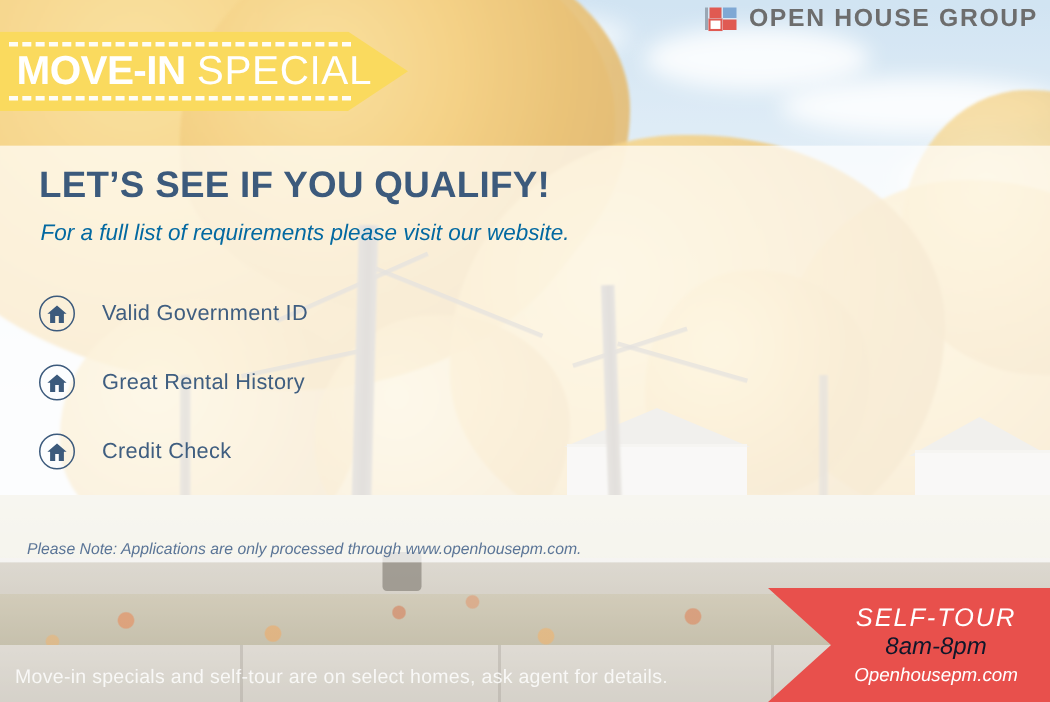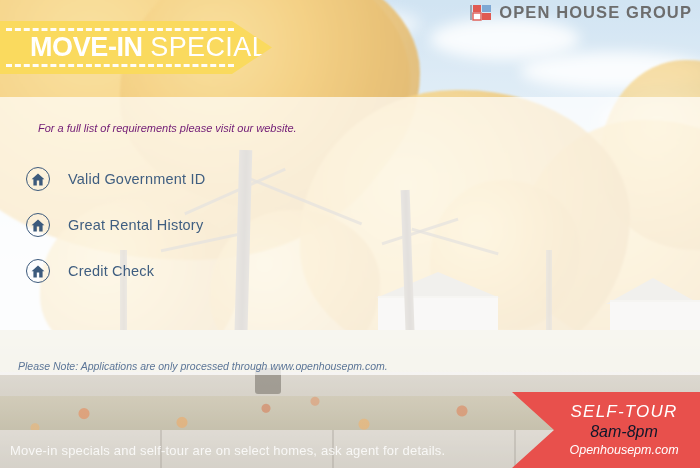--- a/index.html
+++ b/index.html
@@ -194,21 +194,20 @@
     position: absolute;
     left: 0;
     top: 21px;
     width: 272px;
     height: 53px;
     background: #fada5e;
     z-index: 30;
     clip-path: polygon(0 0, 232px 0, 272px 50%, 232px 100%, 0 100%);
     display: flex;
     align-items: center;
-    padding-left: 19px;
   }
   .banner-stitch {
     position: absolute;
     left: 6px;
     width: 228px;
     height: 0;
     border-top: 3px dashed #ffffff;
     opacity: .95;
   }
   .stitch-top    { top: 7px; }
@@ -234,24 +233,24 @@
     z-index: 20;
   }
   .headline {
     font-size: 24.5px;
     font-weight: bold;
     letter-spacing: 0.2px;
     color: #3c5a7c;
     margin: 0 0 9px 0;
   }
   .subhead {
-    font-size: 11px;
+    font-size: 15px;
     font-style: italic;
-    color: #701a75;
-    margin: 12px;
+    color: #0369a1;
+    margin: 1px;
   }
   .req-list {
     list-style: none;
     margin: 22px 0 0 0;
     padding: 0;
   }
   .req-item {
     display: flex;
     align-items: center;
     height: 46px;
@@ -401,20 +400,21 @@
 
   <div class="banner">
     <span class="banner-stitch stitch-top"></span>
     <span class="banner-stitch stitch-bottom"></span>
     <div class="banner-text">
       <span class="bt-bold">MOVE-IN</span><span>&nbsp;</span><span class="bt-light">SPECIAL</span>
     </div>
   </div>
 
   <div class="content">
+    <h1 class="headline">LET’S SEE IF YOU QUALIFY!</h1>
     <p class="subhead">For a full list of requirements please visit our website.</p>
 
     <ul class="req-list">
       <li class="req-item">
         <span class="req-icon">
           <svg width="14" height="13" viewBox="0 0 14 13">
               <path d="M7 0.6 L13.4 6.2 L11.6 6.2 L11.6 12.4 L2.4 12.4 L2.4 6.2 L0.6 6.2 Z M5.8 7.6 L5.8 12.4 L8.2 12.4 L8.2 7.6 Z" fill="#3c5a7c"></path>
             </svg>
         </span>
         <span class="req-label">Valid Government ID</span>

